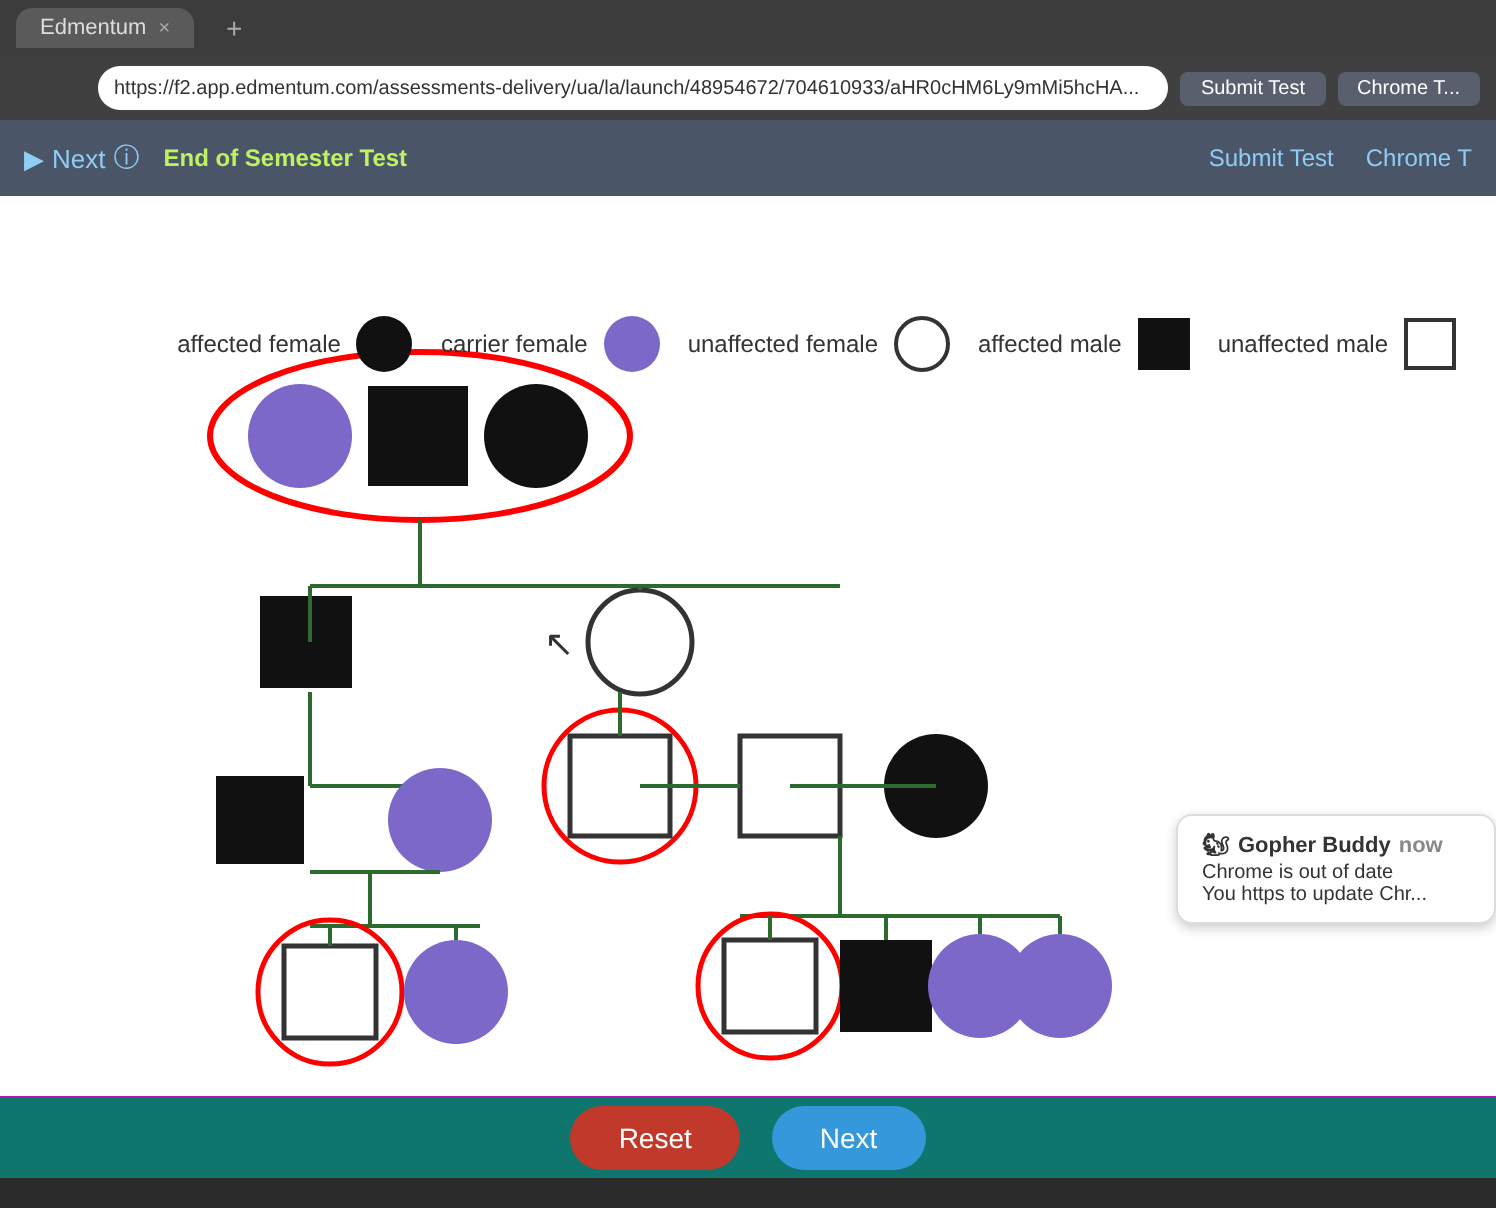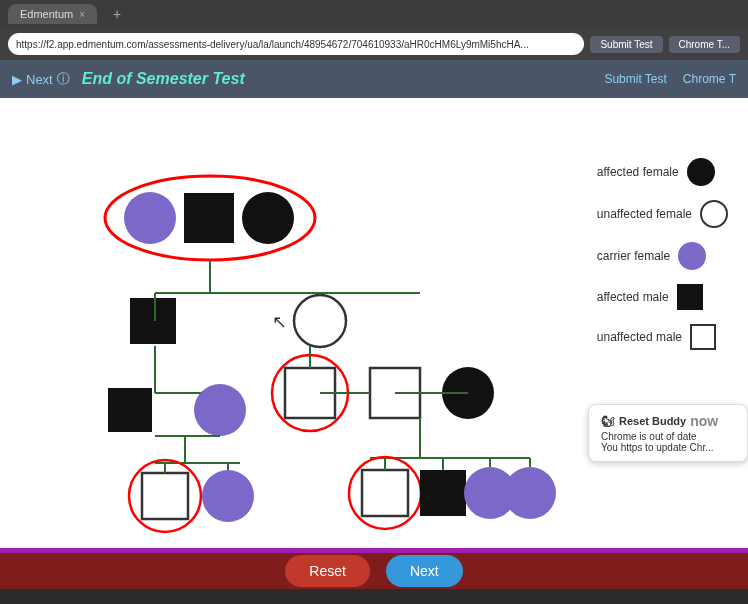--- a/index.html
+++ b/index.html
@@ -50,20 +50,21 @@
       flex: 1;
       background: #fff;
       border-radius: 12px;
       height: 22px;
       display: flex;
       align-items: center;
       padding: 0 8px;
       font-size: 10px;
       color: #333;
       overflow: hidden;
+      margin-left: 41px;
     }
     .browser-btn {
       background: #5a5f6e;
       color: #fff;
       border: none;
       border-radius: 4px;
       padding: 3px 10px;
       font-size: 10px;
       cursor: pointer;
       display: flex;
@@ -84,25 +85,24 @@
       background: transparent;
       color: #90cdf4;
       font-size: 13px;
       border: none;
       cursor: pointer;
       display: flex;
       align-items: center;
       gap: 4px;
     }
     .toolbar-title {
-      color: #5eead4;
-      font-size: 16px;
+      color: #bef264;
+      font-size: 12px;
       font-weight: bold;
       flex: 1;
-      font-style: italic;
     }
     .toolbar-right {
       display: flex;
       align-items: center;
       gap: 16px;
       color: #90cdf4;
       font-size: 12px;
     }
 
     
@@ -113,21 +113,20 @@
       position: relative;
       overflow: hidden;
     }
 
     
     .legend {
       position: absolute;
       right: 20px;
       top: 60px;
       display: flex;
-      flex-direction: column;
       gap: 14px;
     }
     .legend-item {
       display: flex;
       align-items: center;
       gap: 8px;
       font-size: 12px;
       color: #333;
     }
     .legend-shape {
@@ -163,27 +162,27 @@
     .pedigree-area {
       position: absolute;
       left: 0;
       top: 0;
       width: 600px;
       height: 450px;
     }
 
     
     .bottom-bar {
-      background: #7f1d1d;
+      background: #0f766e;
       height: 41px;
       display: flex;
       align-items: center;
       justify-content: center;
       gap: 16px;
-      border-top: 5px solid #a21caf;
+      border-top: 1px solid #a21caf;
     }
     .btn-reset {
       background: #c0392b;
       color: #fff;
       border: none;
       border-radius: 20px;
       padding: 8px 24px;
       font-size: 14px;
       cursor: pointer;
     }
@@ -221,21 +220,21 @@
       box-shadow: 0 2px 6px rgba(0,0,0,0.2);
     }
     .notification-popup .notif-header {
       font-weight: bold;
       font-size: 11px;
       margin-bottom: 2px;
       display: flex;
       align-items: center;
       gap: 4px;
     }
-    .notif-time { color: #888; font-size: 14px; }
+    .notif-time { color: #888; font-size: 11px; }
   </style>
 </head>
 <body>
 
 <div class="browser-top">
   <div class="tab-bar">
     <div class="tab">
       <span>Edmentum</span>
       <span class="tab-close">×</span>
     </div>
@@ -341,41 +340,41 @@
 
     <text x="272" y="230" font-size="18" fill="#333">↖</text>
   </svg>
 
   <div class="legend">
     <div class="legend-item">
       <span>affected female</span>
       <div class="circle-filled-black legend-shape"></div>
     </div>
     <div class="legend-item">
+      <span>carrier female</span>
+      <div class="circle-purple legend-shape"></div>
+    </div>
+    <div class="legend-item">
       <span>unaffected female</span>
       <div class="circle-outline legend-shape"></div>
-    </div>
-    <div class="legend-item">
-      <span>carrier female</span>
-      <div class="circle-purple legend-shape"></div>
     </div>
     <div class="legend-item">
       <span>affected male</span>
       <div class="square-filled-black legend-shape"></div>
     </div>
     <div class="legend-item">
       <span>unaffected male</span>
       <div class="square-outline legend-shape"></div>
     </div>
   </div>
 
   <div class="notification-popup">
     <div class="notif-header">
       <span>🐿</span>
-      <span>Reset Buddy</span>
+      <span>Gopher Buddy</span>
       <span class="notif-time">now</span>
     </div>
     <div>Chrome is out of date</div>
     <div>You https to update Chr...</div>
   </div>
 </div>
 
 <div class="bottom-bar">
   <button class="btn-reset">
     <span>Reset</span>

